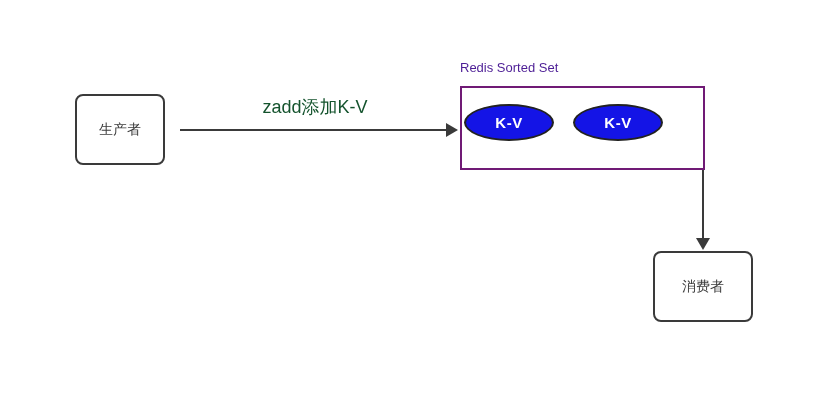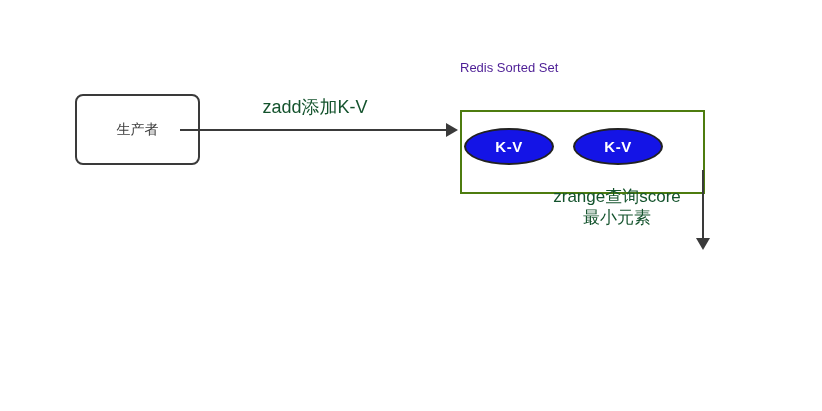--- a/index.html
+++ b/index.html
@@ -21,21 +21,21 @@
     border: 2px solid #3a3a3a;
     border-radius: 8px;
     background: #ffffff;
     display: flex;
     align-items: center;
     justify-content: center;
     color: #3c3c3c;
     font-size: 14px;
     box-sizing: border-box;
   }
-  .node-producer { left: 75px; top: 94px; width: 125px; height: 71px; }
+  .node-producer { left: 75px; top: 94px; width: 90px; height: 71px; }
   .node-consumer { left: 653px; top: 251px; width: 100px; height: 71px; }
 
   .caption {
     position: absolute;
     color: #3c3c3c;
     font-size: 13px;
     text-align: center;
   }
   .caption-producer { left: 75px; top: 179px; width: 103px; }
   .caption-consumer { left: 657px; top: 351px; width: 100px; }
@@ -44,24 +44,23 @@
   .redis-title {
     position: absolute;
     left: 460px; top: 60px; width: 245px;
     text-align: left;
     color: #4c1d95;
     font-size: 13px;
   }
   .redis-box {
     position: absolute;
     left: 460px; top: 86px; width: 245px; height: 84px;
-    border: 2px solid #4d7c0f;
+    border: 2px solid #701a75;
     background: #ffffff;
     box-sizing: border-box;
-    margin-top: 24px;
   }
   .kv-ellipse {
     position: absolute;
     width: 90px; height: 37px;
     background: #1414e6;
     border: 2px solid #222222;
     border-radius: 50%;
     display: flex;
     align-items: center;
     justify-content: center;
@@ -132,19 +131,18 @@
     <div class="kv-ellipse kv-1">
       <span>K-V</span>
     </div>
     <div class="kv-ellipse kv-2">
       <span>K-V</span>
     </div>
   </div>
 
   <div class="line zrange-line"></div>
   <div class="zrange-head"></div>
-  <div class="arrow-label label-zrange">
-    <div>zrange查询score</div>
-    <div>最小元素</div>
+
+  <div class="node node-consumer">
+    <span>消费者</span>
   </div>
-
 
 </div>
 
 </body></html>

